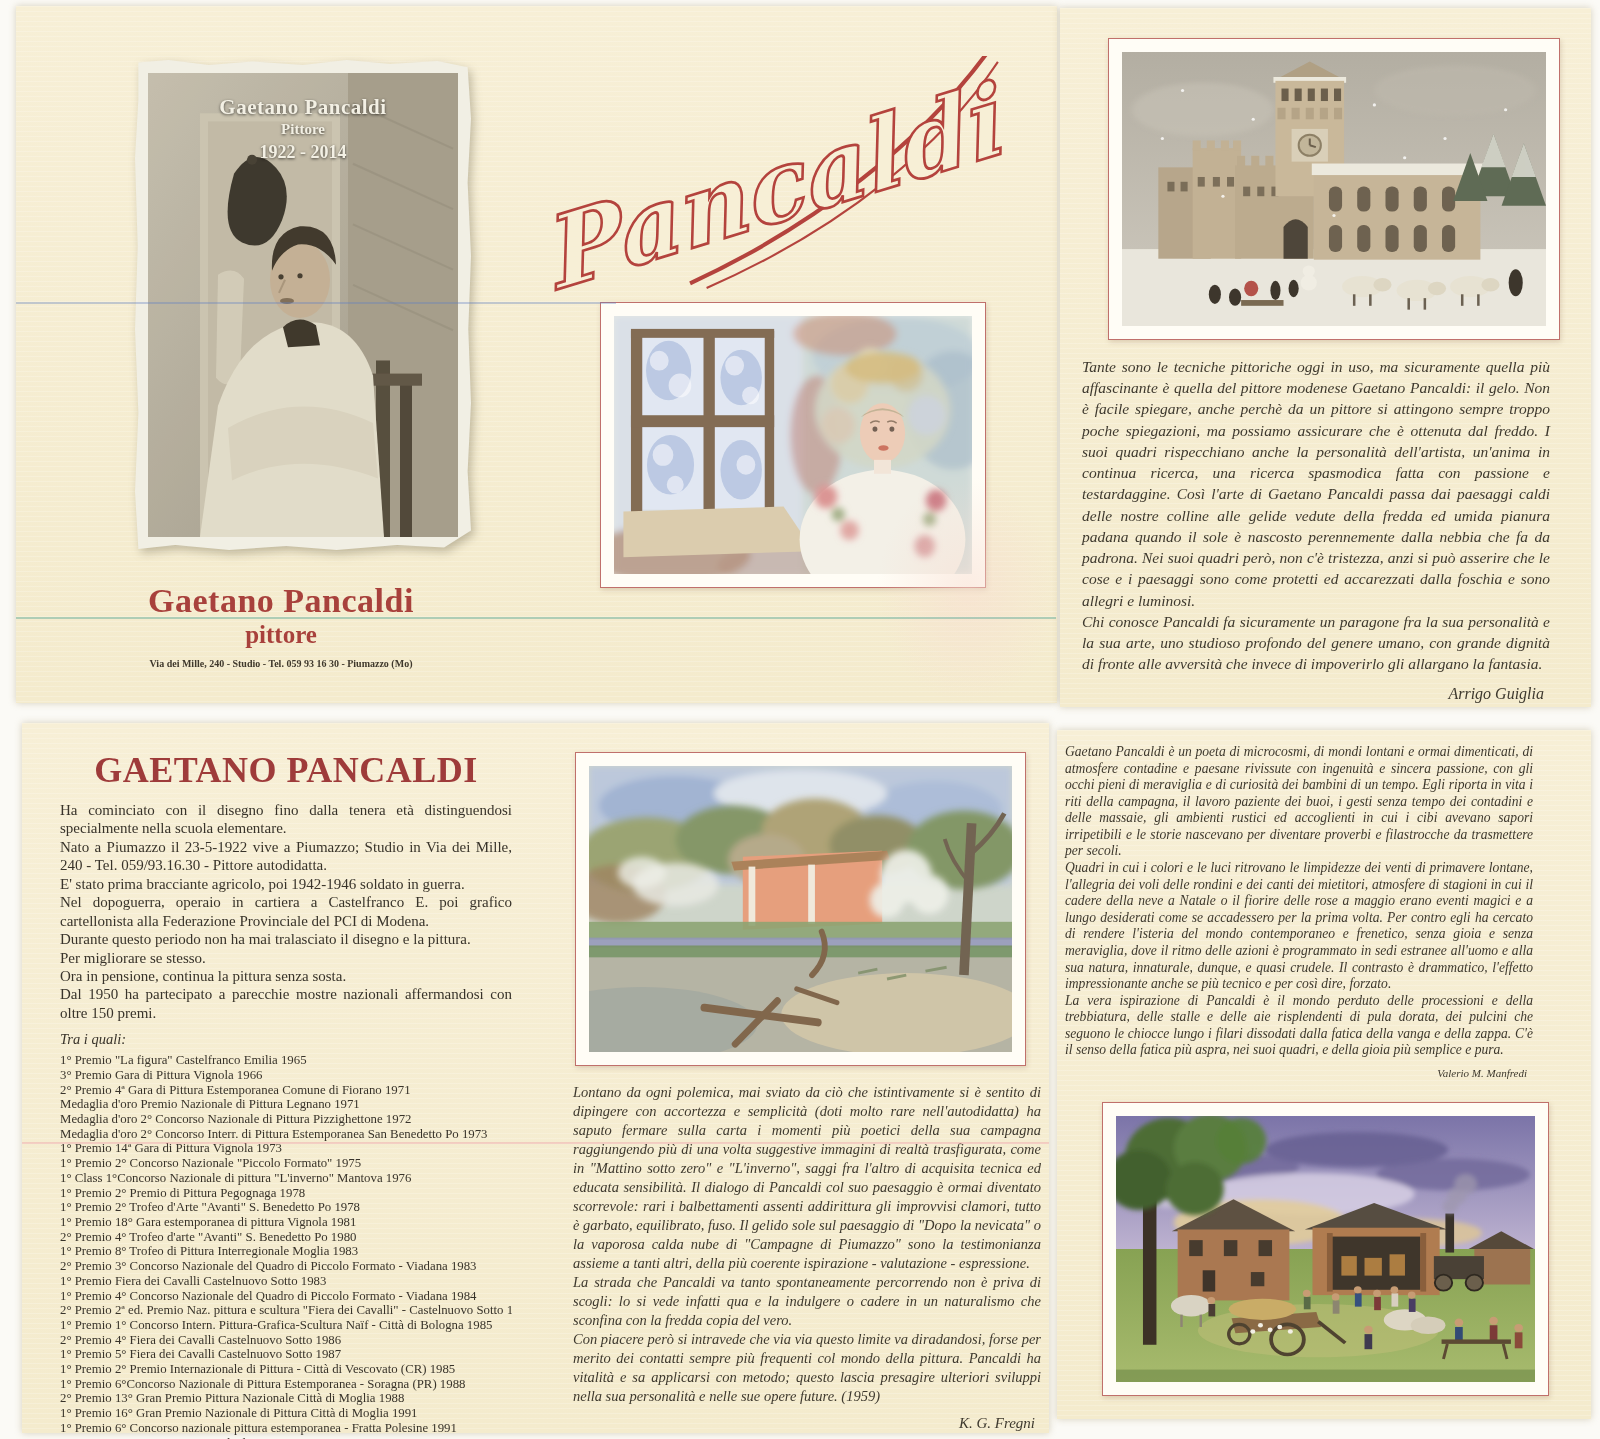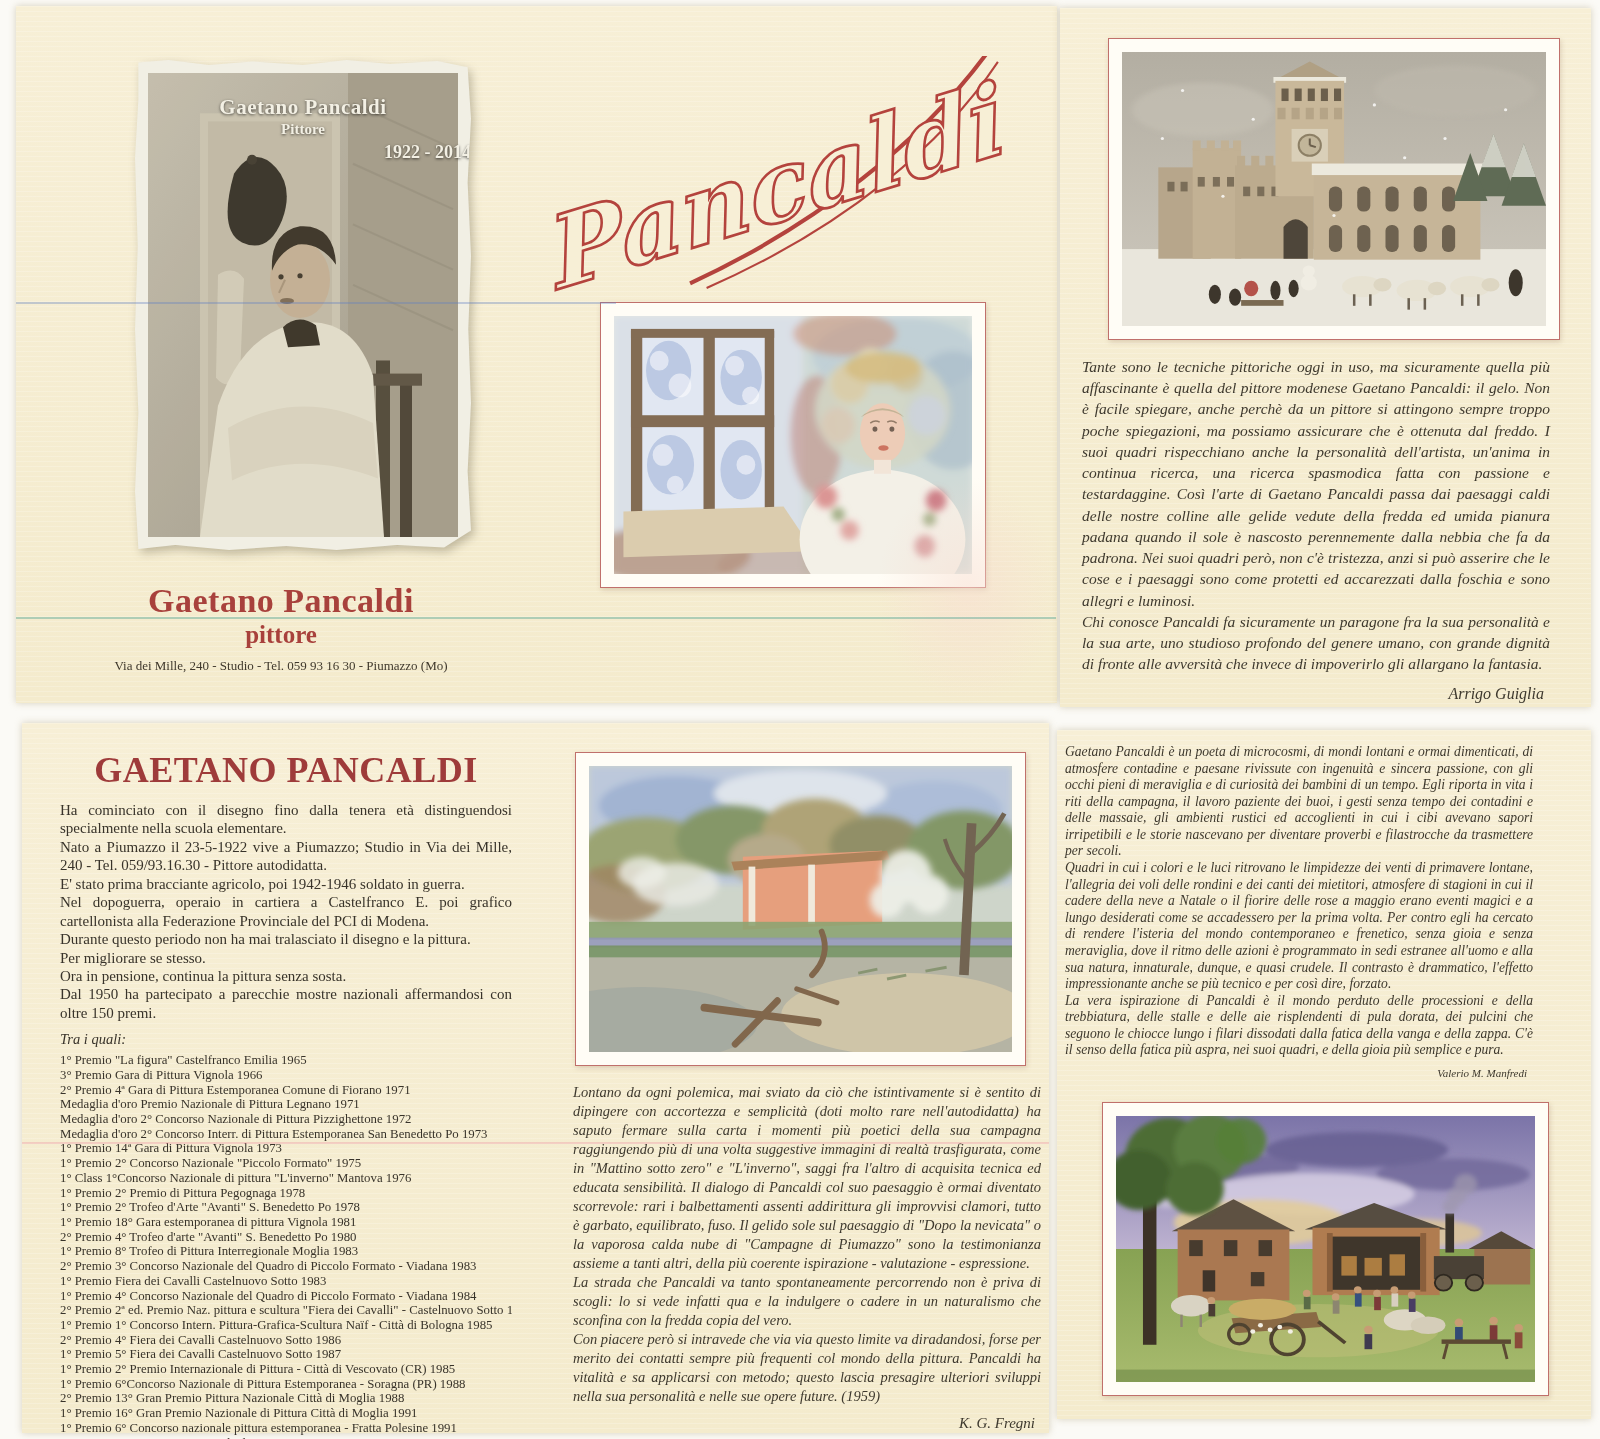--- a/index.html
+++ b/index.html
@@ -18,26 +18,26 @@
   
   .photo-wrap{position:absolute;left:119px;top:54px;width:336px;height:490px;
     filter:drop-shadow(3px 4px 5px rgba(90,80,55,.35));}
   .photo{position:relative;width:100%;height:100%;background:#f1efe4;padding:13px;box-sizing:border-box;
     clip-path:polygon(1% .5%,10% 0%,22% 1%,35% .3%,50% 1%,63% 0%,76% .8%,90% .2%,99% 1.5%,100% 12%,99% 25%,100% 40%,99.2% 55%,100% 70%,99% 84%,100% 96%,92% 99.5%,78% 99%,60% 100%,45% 99.2%,28% 100%,12% 99%,1% 99.8%,0% 88%,1% 72%,0% 55%,.8% 38%,0% 20%,1% 8%);}
   .photo-img{width:100%;height:100%;display:block;}
   .photo-caption{position:absolute;left:0;top:34px;width:100%;text-align:center;color:#f3f0e4;
     text-shadow:0 1px 3px rgba(0,0,0,.65);line-height:1.25;}
   .photo-caption .cap-name{font-size:21px;font-weight:bold;letter-spacing:.5px;}
   .photo-caption .cap-role{font-size:15px;font-weight:bold;}
-  .photo-caption .cap-years{font-size:18px;font-weight:bold;margin-top:2px;text-align:right;}
+  .photo-caption .cap-years{font-size:18px;font-weight:bold;margin-top:2px;}
 
   .name-block{position:absolute;left:40px;top:576px;width:450px;text-align:center;}
   .name-block .big-name{font-size:34px;font-weight:bold;color:#a8413c;letter-spacing:.5px;}
   .name-block .big-role{font-size:25px;font-weight:bold;color:#a8413c;margin-top:1px;}
-  .name-block .address{font-size:13px;color:#3f382c;margin-top:9px;}
+  .name-block .address{font-size:10px;color:#3f382c;margin-top:9px;font-weight:bold;}
 
   .siglogo{position:absolute;left:525px;top:50px;width:485px;height:240px;}
 
   .frame{position:absolute;background:#fffdf6;border:1px solid #c0706b;
     box-shadow:1px 2px 5px rgba(130,90,70,.22);}
   .frame .art{position:absolute;left:13px;top:13px;right:13px;bottom:13px;overflow:hidden;
     box-shadow:inset 0 0 4px rgba(120,100,80,.25);}
   .art svg{width:100%;height:100%;display:block;}
   #frame-window-woman{left:584px;top:296px;width:384px;height:284px;}
   #frame-castle{left:48px;top:30px;width:450px;height:300px;}

